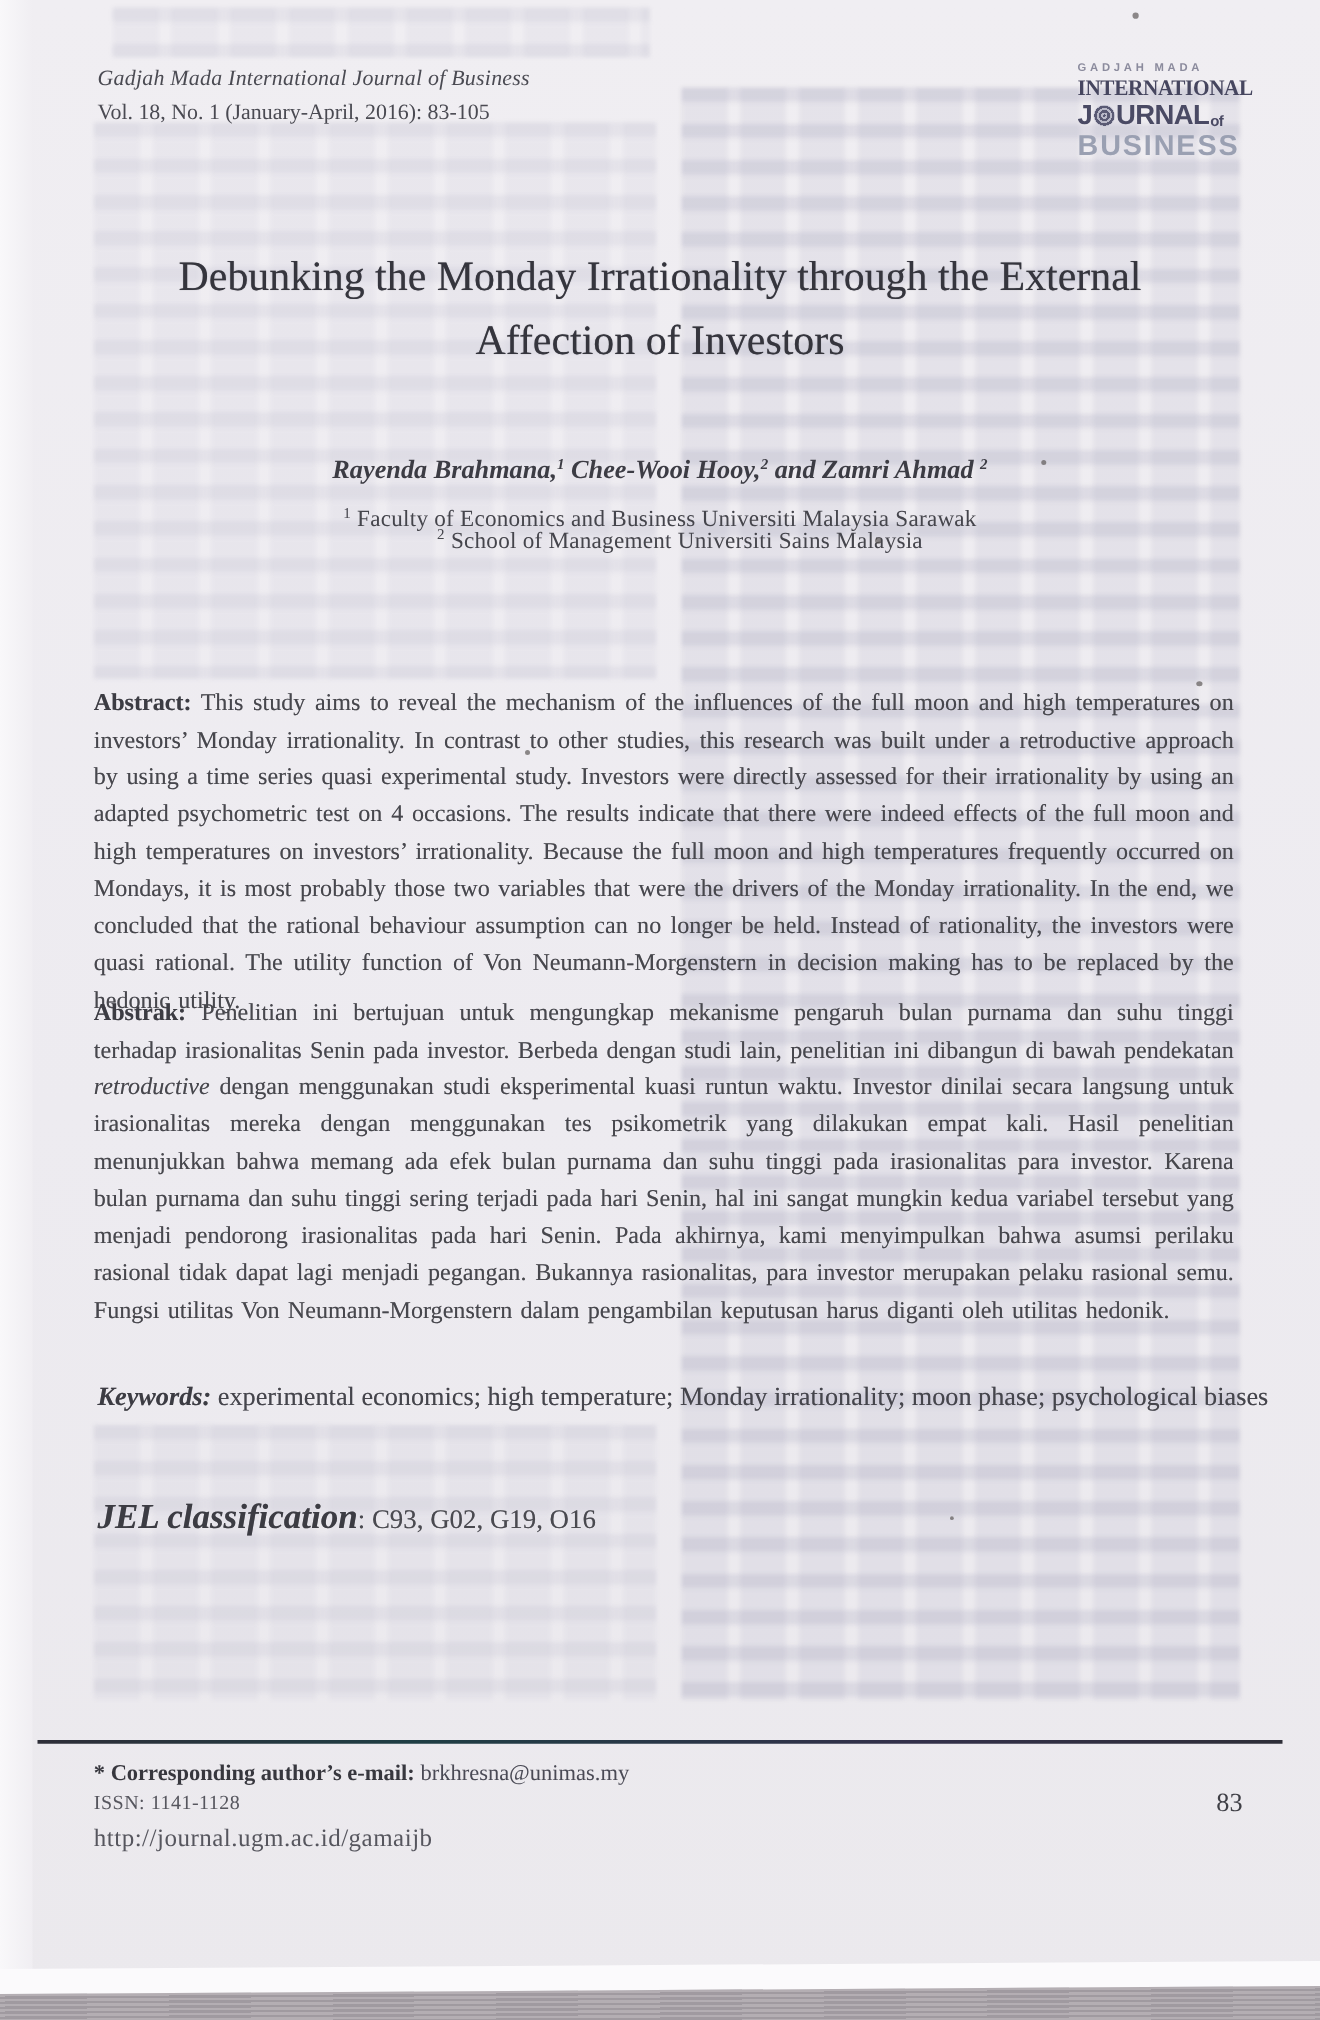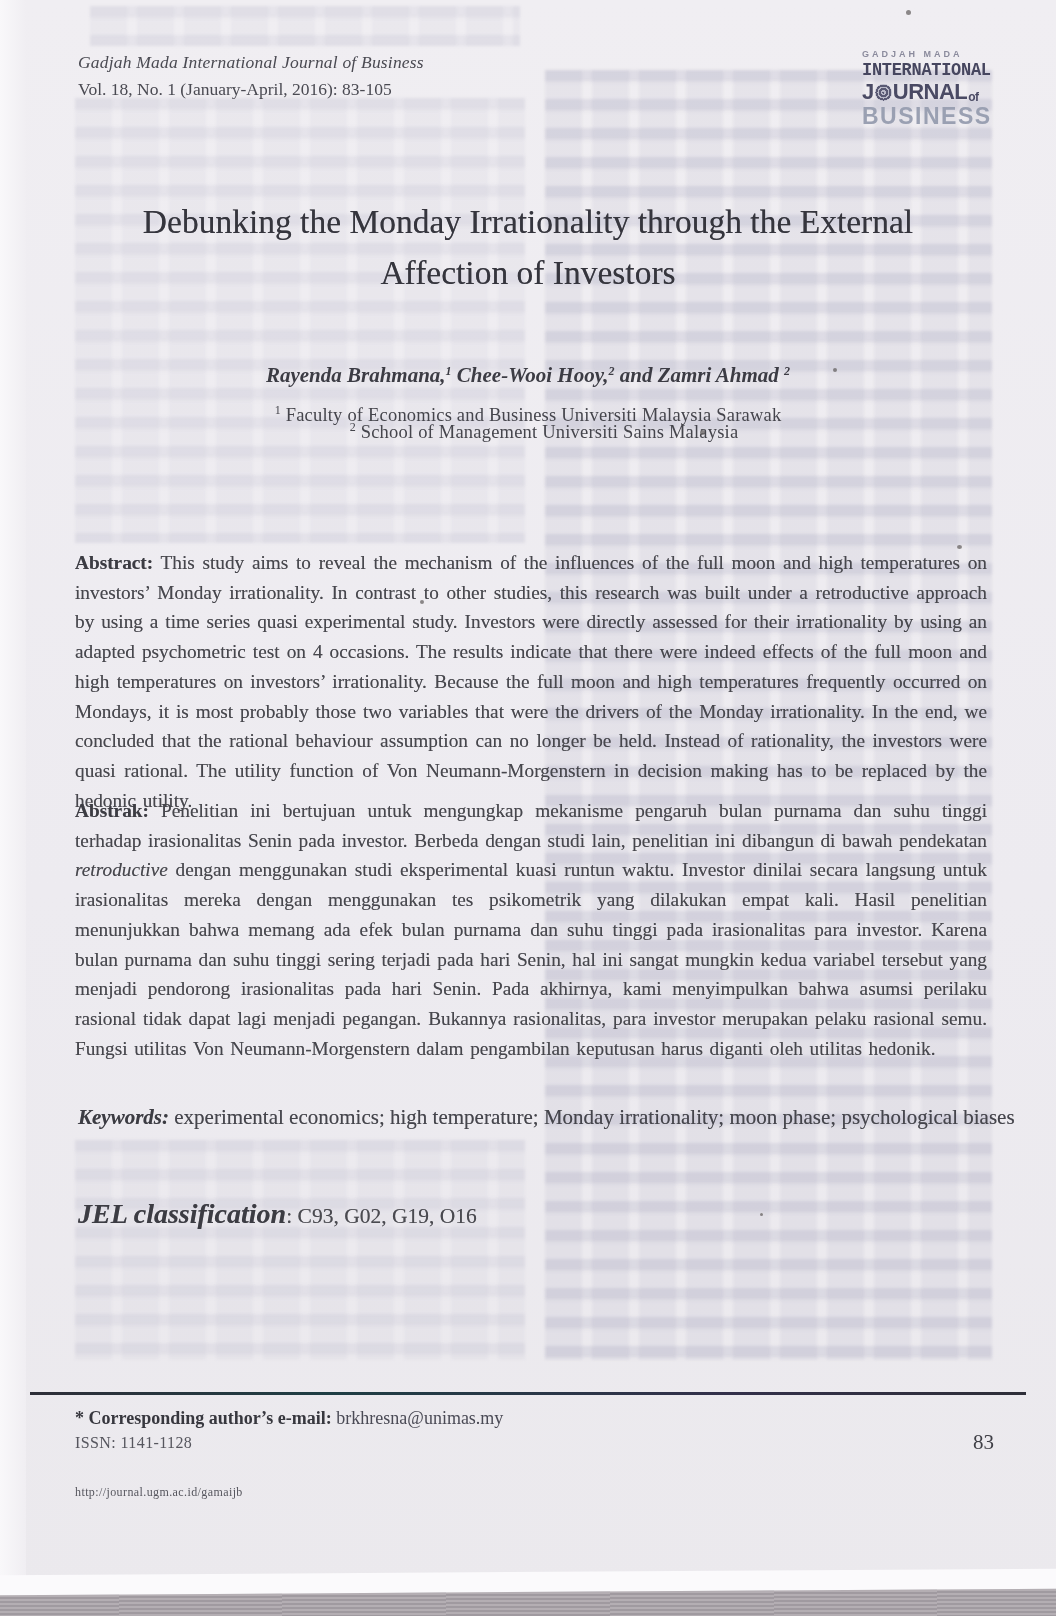--- a/index.html
+++ b/index.html
@@ -24,21 +24,21 @@
   .ghost.weak{opacity:.55;}
   .ghost.strong{opacity:.9;}
   
   .content{position:absolute;inset:0;z-index:1;}
   .hdr{position:absolute;left:78px;top:52px;font-size:17.5px;color:#4a4a52;}
   .hdr .jname{font-style:italic;letter-spacing:.2px;}
   .hdr .issue{margin-top:6px;font-style:normal;}
   .logo{position:absolute;left:862px;top:50px;line-height:1;text-align:left;}
   .logo .pub{font-family:"Liberation Sans",sans-serif;font-size:9px;letter-spacing:3px;
     color:#8b8b9d;font-weight:bold;filter:blur(.6px);}
-  .logo .l1{font-family:Liberation Mono, monospace;font-size:17px;font-weight:bold;
+  .logo .l1{font-family:Liberation Serif, serif;font-size:17px;font-weight:bold;
     color:#46465f;letter-spacing:-.3px;margin-top:3px;transform:scaleY(1.05);}
   .logo .l2{font-family:"Liberation Sans",sans-serif;font-size:22px;font-weight:bold;
     color:#4a4a64;letter-spacing:-.5px;margin-top:2px;display:flex;align-items:center;}
   .logo .globe{display:inline-block;width:17px;height:17px;border-radius:50%;margin:0 1px;
     background:repeating-radial-gradient(circle at 50% 50%,#5a5a74 0 1px,#b9b9c8 1px 2.5px,#5a5a74 2.5px 3.5px);}
   .logo .of{font-size:12px;font-weight:bold;color:#4a4a64;margin-left:1px;align-self:flex-end;}
   .logo .l3{font-family:"Liberation Sans",sans-serif;font-size:23px;font-weight:bold;
     color:#9aa0b2;letter-spacing:1.5px;margin-top:2px;}
   
   .title{position:absolute;left:50px;right:50px;top:196px;text-align:center;
@@ -65,21 +65,21 @@
   .jel{position:absolute;left:78px;top:1198px;font-size:21.5px;color:#4a4a50;
     text-shadow:0 0 .4px rgba(71,71,77,.5);}
   .jel .lbl{font-size:28px;}
   
   .rule{position:absolute;left:30px;width:996px;top:1392px;height:2.6px;
     background:linear-gradient(90deg,#2e2e38,#1f3e44 30%,#33304a 70%,#2e2e38);}
   .note{position:absolute;left:75px;top:1408px;font-size:18px;color:#4a4a55;}
   .note .lbl{font-weight:bold;color:#37373e;margin-top:48px;}
   .pageno{position:absolute;right:62px;top:1430px;font-size:21px;color:#3f3f46;}
   .issn{position:absolute;left:75px;top:1434px;font-size:16px;color:#56565e;letter-spacing:.4px;}
-  .url{position:absolute;left:75px;top:1460px;font-size:12px;color:#56565e;letter-spacing:.4px;margin-top:25px;}
+  .url{position:absolute;left:75px;top:1460px;font-size:20px;color:#56565e;letter-spacing:.4px;}
   
   .white-strip{position:absolute;left:-10px;right:-10px;bottom:18px;height:26px;
     background:#fbfafc;transform:rotate(-.35deg);z-index:2;}
   .scan-band{position:absolute;left:-10px;right:-10px;bottom:-6px;height:30px;
     background:repeating-linear-gradient(180deg,#b4aeb3 0 2px,#a09aa0 2px 4px);
     transform:rotate(-.35deg);z-index:3;}
   .speck{position:absolute;border-radius:50%;background:#55504e;opacity:.65;z-index:2;}
 </style>
 </head>
 <body>

